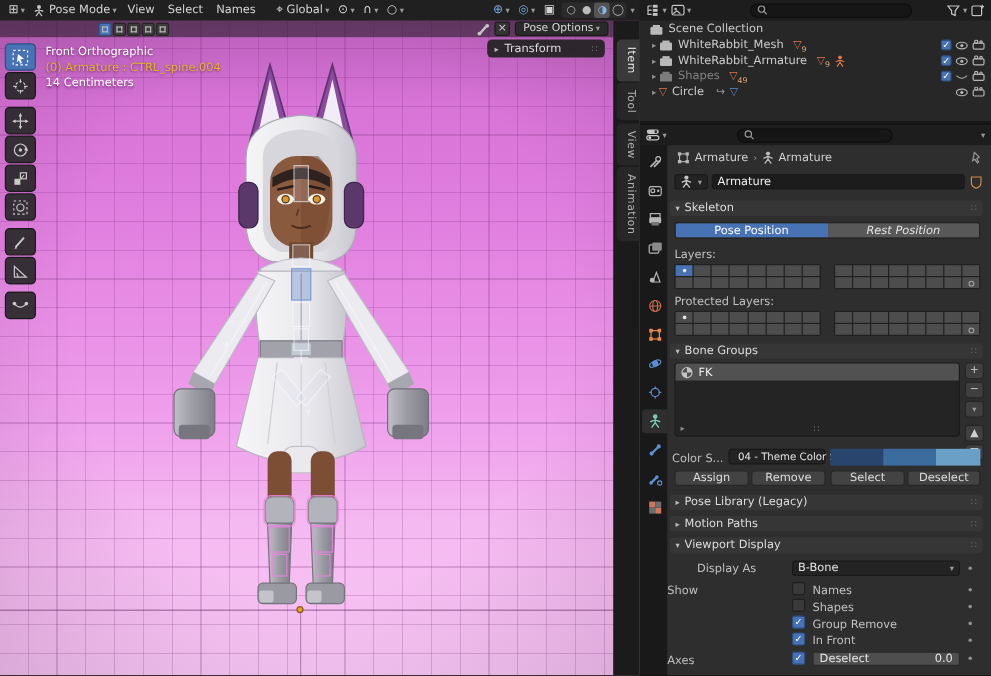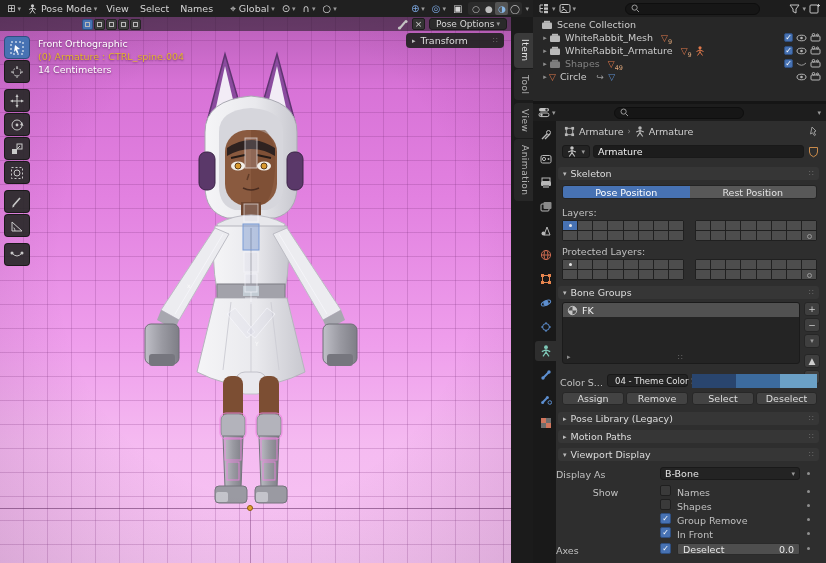--- a/index.html
+++ b/index.html
@@ -73,21 +73,21 @@
   .ptab{position:absolute;left:2px;width:21px;height:20px;display:flex;align-items:center;justify-content:center;border-radius:3px 0 0 3px;}
   .ptab.active{background:#2e2e2e;}
   #props-main{left:556px;top:121px;width:270px;height:442px;background:#2e2e2e;}
   .phead{position:absolute;left:2px;width:261px;height:13px;background:#363636;border-radius:3px;display:flex;align-items:center;padding:0 5px;color:#dddddd;font-size:9.5px;gap:4px;}
   .phead .grip{margin-left:auto;color:#6c6c6c;font-size:8px;}
   .parrow{font-size:7px;color:#bbb;}
   .rowlbl{position:absolute;color:#c0c0c0;font-size:9.5px;}
   .seg{position:absolute;left:6px;width:255px;height:14px;display:flex;border-radius:3px;overflow:hidden;border:1px solid #242424;}
   .seg>div{flex:1;display:flex;align-items:center;justify-content:center;font-size:9.5px;}
   .seg .on{background:#4772b3;color:#fff;}
-  .seg .off{background:#585858;color:#e2e2e2;}
+  .seg .off{background:#585858;color:#e2e2e2;font-style:italic;}
   .lgrid{position:absolute;display:grid;grid-template-columns:repeat(8,1fr);grid-auto-rows:9px;gap:1px;width:122px;background:#202020;border:1px solid #202020;border-radius:2px;}
   .lcell{background:#4d4d4d;position:relative;}
   .lcell.activeblue{background:#4772b3;}
   .ldot::after{content:"";position:absolute;left:50%;top:50%;width:3px;height:3px;margin:-1.5px;border-radius:50%;background:#e8e8e8;}
   .lring::after{content:"";position:absolute;left:50%;top:50%;width:3px;height:3px;margin:-2px;border-radius:50%;border:1px solid #9a9a9a;}
   .btn{position:absolute;height:13px;background:#434343;border:1px solid #272727;border-radius:3px;display:flex;align-items:center;justify-content:center;color:#dedede;font-size:9.5px;}
   .dd{position:absolute;height:13px;background:#232323;border:1px solid #191919;border-radius:3px;display:flex;align-items:center;padding:0 4px;color:#e3e3e3;font-size:9.5px;}
   .dd .car{margin-left:auto;}
   .kdot{position:absolute;width:3px;height:3px;border-radius:50%;background:#8f8f8f;}
   .cb{position:absolute;width:11px;height:11px;border-radius:2px;background:#3a3a3a;border:1px solid #1f1f1f;display:flex;align-items:center;justify-content:center;color:transparent;font-size:8px;}
@@ -794,28 +794,28 @@
       <span class="parrow">▸</span>
       <span>Motion Paths</span>
       <span class="grip">∷</span>
     </div>
     <div class="phead" style="top:327px">
       <span class="parrow">▾</span>
       <span>Viewport Display</span>
       <span class="grip">∷</span>
     </div>
 
-    <div class="rowlbl" style="left:0;top:348px;width:99px;text-align:left">Display As</div>
+    <div class="rowlbl" style="left:0;top:348px;width:99px;text-align:center">Display As</div>
     <div class="dd" style="left:104px;top:346px;width:140px">
         <span>B-Bone</span>
         <span class="car">▾</span>
       </div>
     <span class="kdot" style="left:251px;top:351px"></span>
 
-    <div class="rowlbl" style="left:0;top:366px;width:99px;text-align:center">Show</div>
+    <div class="rowlbl" style="left:0;top:366px;width:99px;text-align:left">Show</div>
     <span class="cb" style="left:104px;top:364px">✓</span>
     <div class="rowlbl" style="left:121px;top:366px">Names</div>
     <span class="kdot" style="left:251px;top:369px"></span>
 
     <span class="cb" style="left:104px;top:378px">✓</span>
     <div class="rowlbl" style="left:121px;top:380px">Shapes</div>
     <span class="kdot" style="left:251px;top:383px"></span>
 
     <span class="cb on" style="left:104px;top:392px">✓</span>
     <div class="rowlbl" style="left:121px;top:394px">Group Remove</div>

